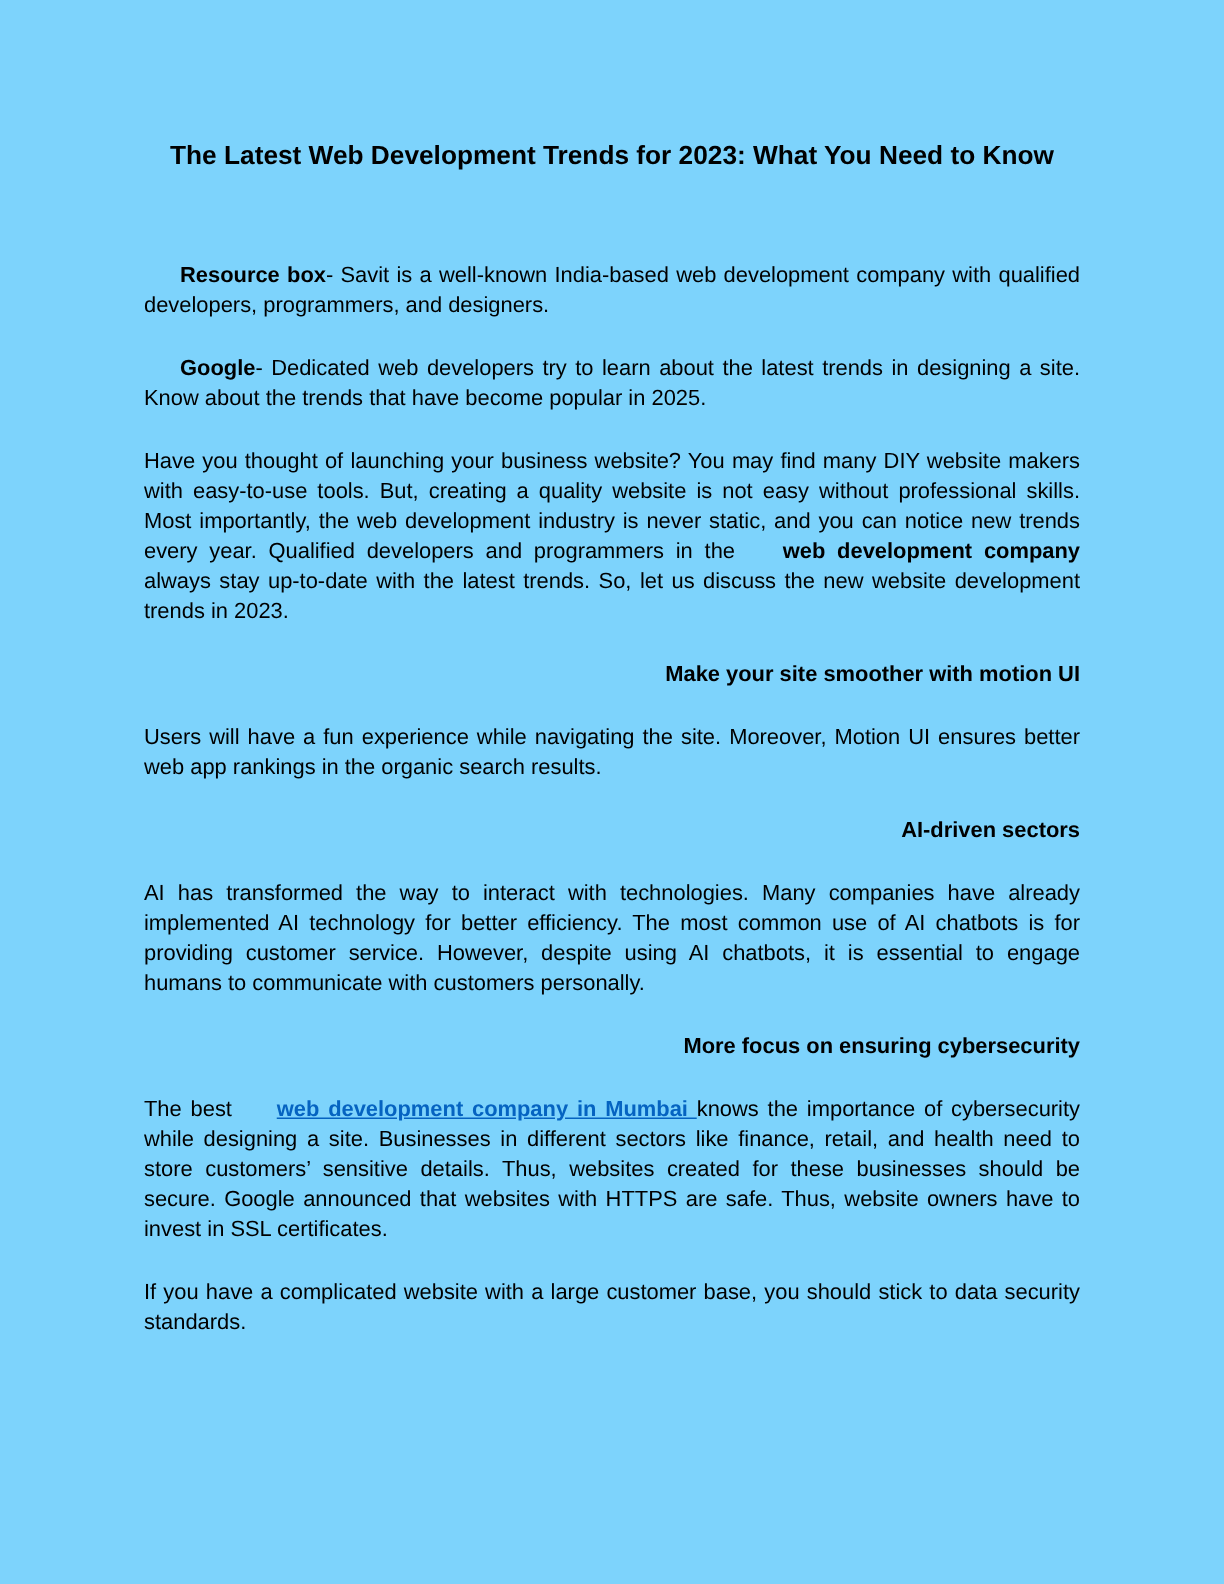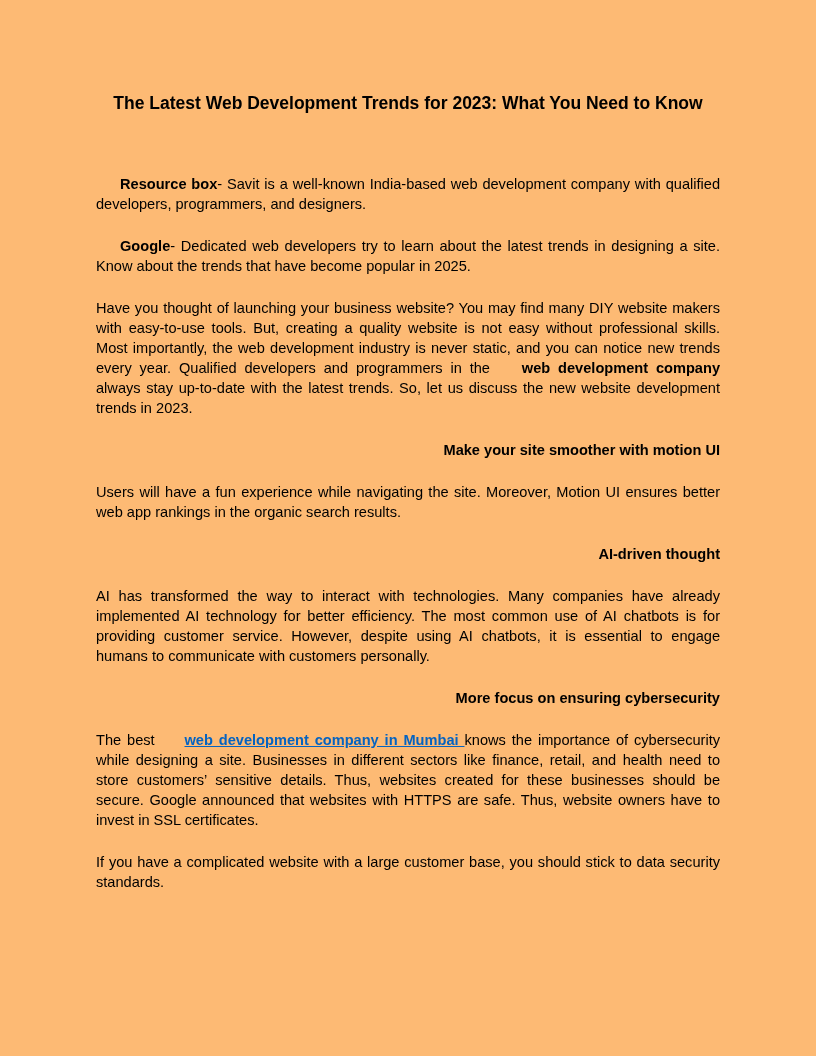--- a/index.html
+++ b/index.html
@@ -5,21 +5,21 @@
   html, body {
     margin: 0;
     padding: 0;
     background: #ffffff;
   }
   .page {
     width: 816px;
     height: 1056px;
     box-sizing: border-box;
     padding: 92px 96px 60px 96px;
-    background: #fdba74;
+    background: #7dd3fc;
     font-family: "Liberation Sans", sans-serif;
     font-size: 14.6px;
     line-height: 20px;
     color: #000000;
     overflow: hidden;
   }
   .doc-title {
     text-align: center;
     font-weight: bold;
     font-size: 17.5px;
@@ -48,19 +48,19 @@
 <body>
 
 <main class="page">
   <h1 class="doc-title">The Latest Web Development Trends for 2023: What You Need to Know</h1>
   <section>
       <p class="paragraph"><strong class="bold">Resource box</strong><span>- Savit is a well-known India-based web development company with qualified developers, programmers, and designers.</span></p>
       <p class="paragraph"><strong class="bold">Google</strong><span>- Dedicated web developers try to learn about the latest trends in designing a site. Know about the trends that have become popular in 2025.</span></p>
       <p class="paragraph"><span>Have you thought of launching your business website? You may find many DIY website makers with easy-to-use tools. But, creating a quality website is not easy without professional skills. Most importantly, the web development industry is never static, and you can notice new trends every year. Qualified developers and programmers in the </span><strong class="bold">web development company</strong><span> always stay up-to-date with the latest trends. So, let us discuss the new website development trends in 2023.</span></p>
       <p class="heading"><span>Make your site smoother with motion UI</span></p>
       <p class="paragraph"><span>Users will have a fun experience while navigating the site. Moreover, Motion UI ensures better web app rankings in the organic search results.</span></p>
-      <p class="heading"><span>AI-driven thought</span></p>
+      <p class="heading"><span>AI-driven sectors</span></p>
       <p class="paragraph"><span>AI has transformed the way to interact with technologies. Many companies have already implemented AI technology for better efficiency. The most common use of AI chatbots is for providing customer service. However, despite using AI chatbots, it is essential to engage humans to communicate with customers personally.</span></p>
       <p class="heading"><span>More focus on ensuring cybersecurity</span></p>
       <p class="paragraph"><span>The best </span><a href="#" class="inline-link bold" style="color: rgb(5, 99, 193);">web development company in Mumbai </a><span>knows the importance of cybersecurity while designing a site. Businesses in different sectors like finance, retail, and health need to store customers’ sensitive details. Thus, websites created for these businesses should be secure. Google announced that websites with HTTPS are safe. Thus, website owners have to invest in SSL certificates.</span></p>
       <p class="paragraph"><span>If you have a complicated website with a large customer base, you should stick to data security standards.</span></p>
     </section>
 </main>
 
 </body></html>

